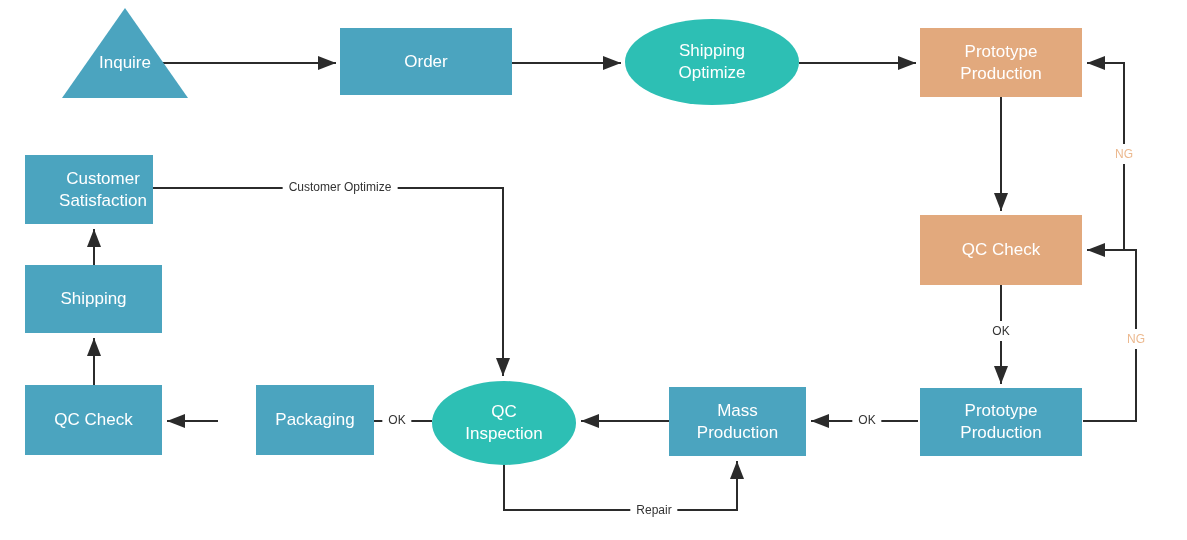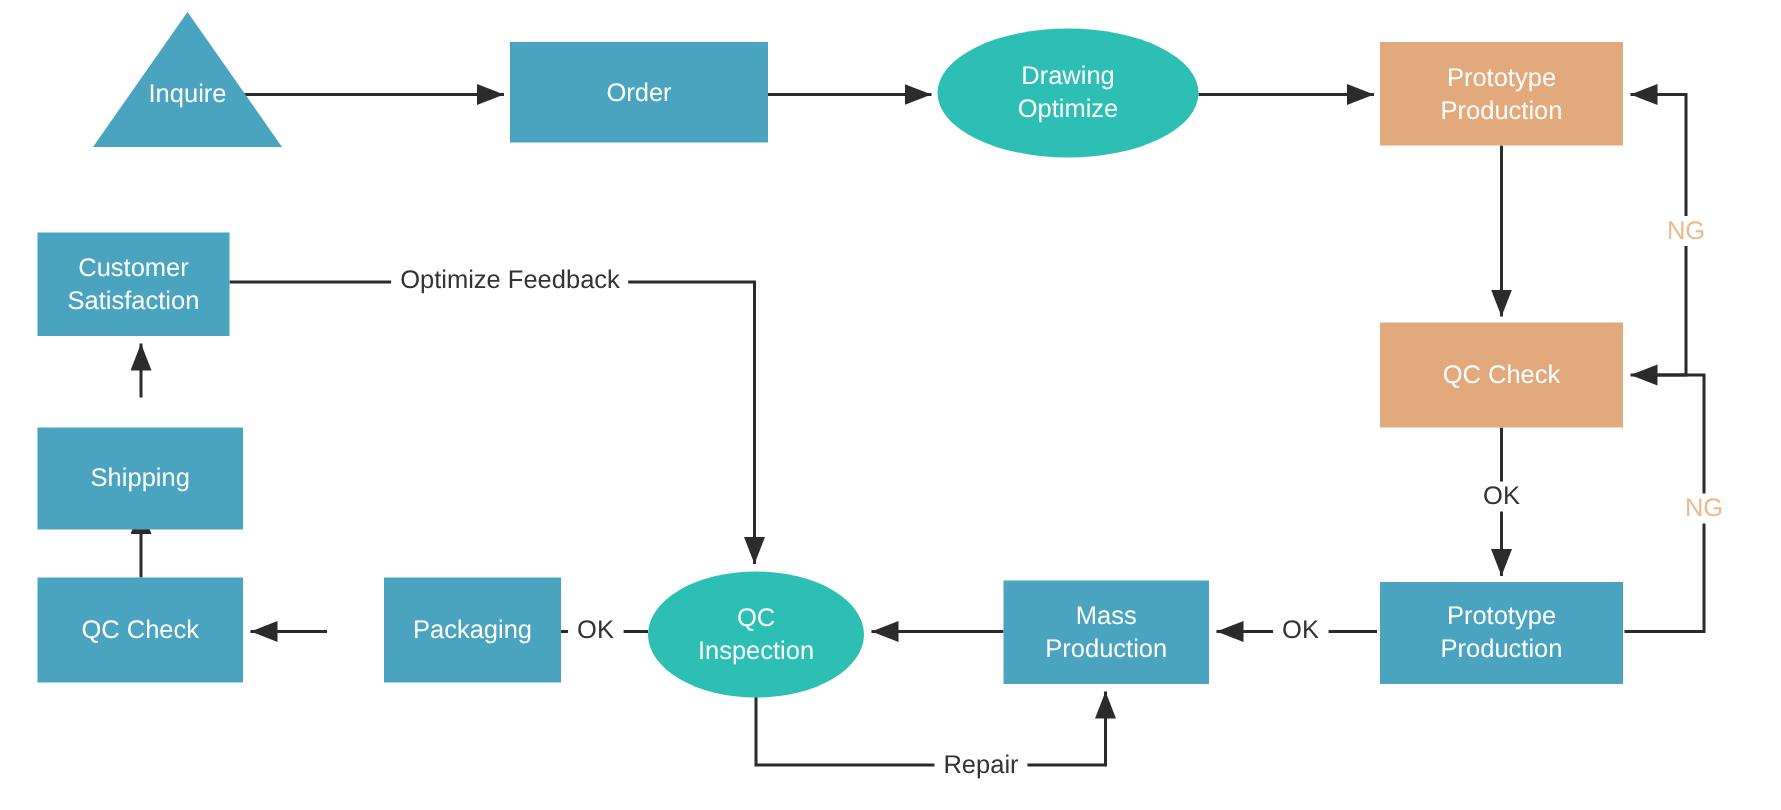--- a/index.html
+++ b/index.html
@@ -28,21 +28,21 @@
   .node.ellipse{border-radius:50%;}
   .node.triangle{
     clip-path:polygon(50% 0,100% 100%,0 100%);
     padding-top:20px;box-sizing:border-box;
   }
   .edge-label{
     position:absolute;
     transform:translate(-50%,-50%);
     background:var(--bg,#fff);
     color:var(--label-text,#333);
-    font-size:17px;line-height:20px;
+    font-size:12px;line-height:20px;
     padding:0 6px;white-space:nowrap;
   }
   .edge-label.ng{color:var(--ng-text,#ecb98f);}
 </style>
 </head>
 <body>
 
 <div id="canvas">
 
   <svg class="edges" viewBox="0 0 1187 540">
@@ -70,21 +70,21 @@
 
   <div class="node triangle blue" style="left:62px;top:8px;width:126px;height:90px;">
     <span class="lbl">Inquire</span>
   </div>
 
   <div class="node blue" style="left:340px;top:28px;width:172px;height:67px;">
     <span class="lbl">Order</span>
   </div>
 
   <div class="node ellipse teal" style="left:625px;top:19px;width:174px;height:86px;">
-    <span class="lbl" style="max-width:90px;">Drawing Optimize</span>
+    <span class="lbl" style="max-width:90px;">Shipping Optimize</span>
   </div>
 
   <div class="node orange" style="left:920px;top:28px;width:162px;height:69px;">
     <span class="lbl">Prototype Production</span>
   </div>
 
   <div class="node orange" style="left:920px;top:215px;width:162px;height:70px;">
     <span class="lbl">QC Check</span>
   </div>
 
@@ -101,29 +101,29 @@
   </div>
 
   <div class="node blue" style="left:218px;top:385px;width:118px;height:70px;margin-left:38px;">
     <span class="lbl">Packaging</span>
   </div>
 
   <div class="node blue" style="left:25px;top:385px;width:137px;height:70px;">
     <span class="lbl">QC Check</span>
   </div>
 
-  <div class="node blue" style="left:25px;top:265px;width:137px;height:68px;margin-top:20px;">
+  <div class="node blue" style="left:25px;top:265px;width:137px;height:68px;">
     <span class="lbl">Shipping</span>
   </div>
 
-  <div class="node blue" style="left:25px;top:155px;width:128px;height:69px;">
+  <div class="node blue" style="left:25px;top:155px;width:128px;height:69px;justify-content:flex-end;">
     <span class="lbl" style="max-width:100px;">Customer Satisfaction</span>
   </div>
 
   <span class="edge-label ng" style="left:1124px;top:154px;">NG</span>
   <span class="edge-label ng" style="left:1136px;top:339px;">NG</span>
   <span class="edge-label" style="left:1001px;top:331px;">OK</span>
   <span class="edge-label" style="left:867px;top:420px;">OK</span>
   <span class="edge-label" style="left:397px;top:420px;">OK</span>
-  <span class="edge-label" style="left:340px;top:187px;">Optimize Feedback</span>
+  <span class="edge-label" style="left:340px;top:187px;">Customer Optimize</span>
   <span class="edge-label" style="left:654px;top:510px;">Repair</span>
 
 </div>
 
 </body></html>

